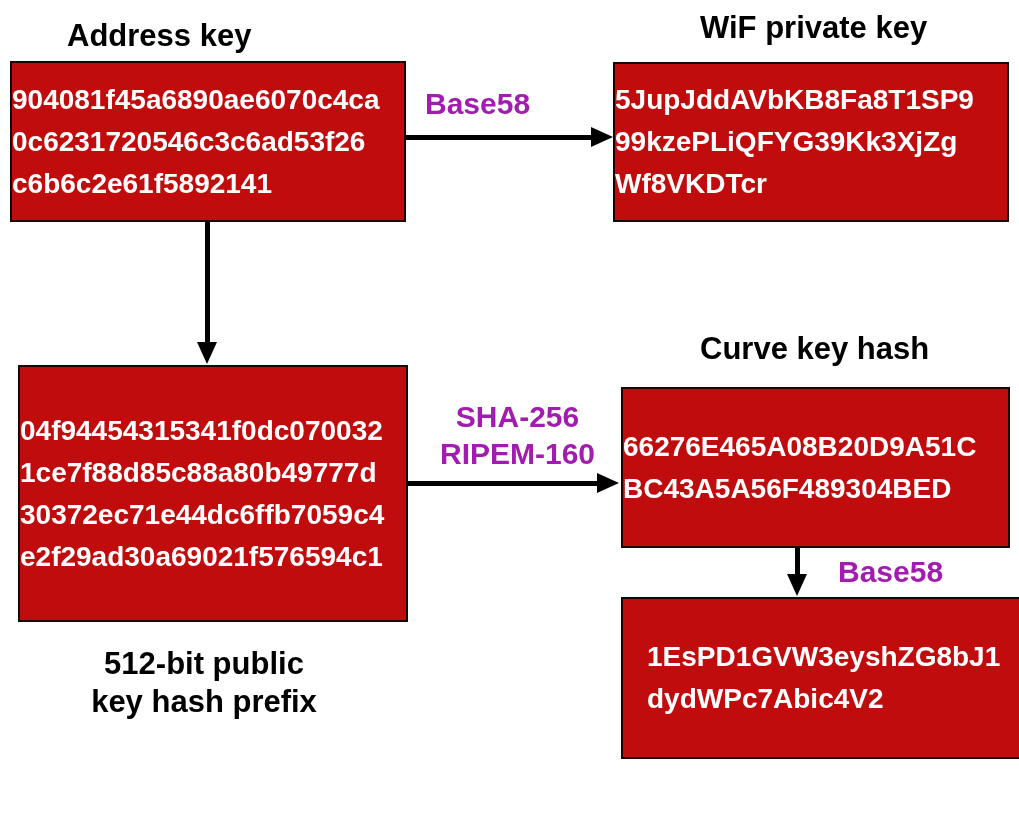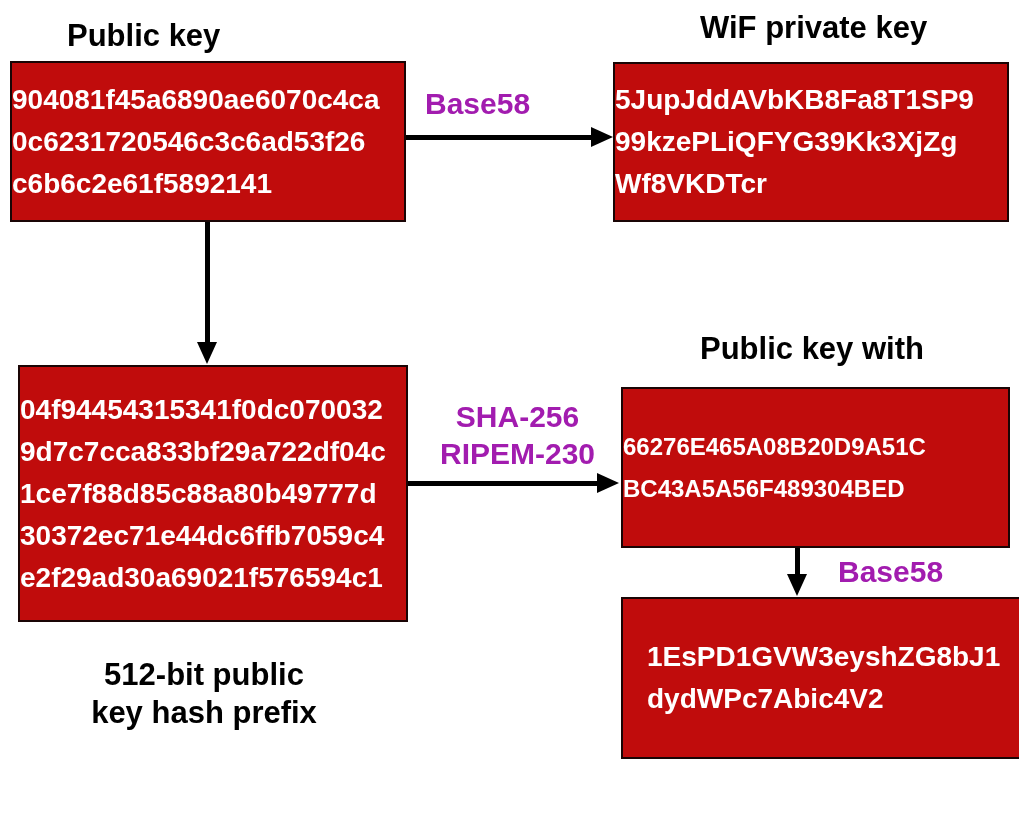--- a/index.html
+++ b/index.html
@@ -21,41 +21,40 @@
     flex-direction: column;
     justify-content: center;
     align-items: flex-start;
     text-align: center;
   }
   .bline {
     font-size: 28px;
     line-height: 42px;
     white-space: nowrap;
   }
-  .bline.small { font-size: 24px; }
+  .bline.small { font-size: 28px; }
   .title {
     position: absolute;
     color: #000000;
     font-size: 31px;
     white-space: nowrap;
   }
   .alabel {
     position: absolute;
     color: #a21caf;
     font-size: 30px;
     text-align: center;
     line-height: 37px;
   }
   .caption {
     position: absolute;
     color: #000000;
     font-size: 31px;
     text-align: center;
     line-height: 38px;
-    margin-top: 11px;
   }
   .hline {
     position: absolute;
     height: 5px;
     background: #000000;
   }
   .hline::after {
     content: "";
     position: absolute;
     right: -21px;
@@ -103,39 +102,38 @@
   #label-base58-top    { left: 425px; top: 85px; }
   #label-ecdsa         { left: 220px; top: 266px; width: 205px; }
   #label-sha           { left: 425px; top: 398px; width: 185px; }
   #label-base58-bottom { left: 838px; top: 553px; }
 </style>
 </head>
 <body>
 
 <div class="canvas">
 
-  <div class="title" id="title-private">Public key</div>
+  <div class="title" id="title-private">Address key</div>
   <div class="title" id="title-wif">WiF private key</div>
-  <div class="title" id="title-hash">Public key with</div>
+  <div class="title" id="title-hash">Curve key hash</div>
 
   <div class="box" id="box-private">
     <div class="bline">904081f45a6890ae6070c4ca</div>
     <div class="bline">0c6231720546c3c6ad53f26</div>
     <div class="bline">c6b6c2e61f5892141</div>
   </div>
 
   <div class="box" id="box-wif">
     <div class="bline">5JupJddAVbKB8Fa8T1SP9</div>
     <div class="bline">99kzePLiQFYG39Kk3XjZg</div>
     <div class="bline">Wf8VKDTcr</div>
   </div>
 
   <div class="box" id="box-pubkey">
     <div class="bline">04f94454315341f0dc070032</div>
-    <div class="bline">9d7c7cca833bf29a722df04c</div>
     <div class="bline">1ce7f88d85c88a80b49777d</div>
     <div class="bline">30372ec71e44dc6ffb7059c4</div>
     <div class="bline">e2f29ad30a69021f576594c1</div>
   </div>
   <div class="caption" id="caption-pubkey">
     <div>512-bit public</div>
     <div>key hash prefix</div>
   </div>
 
   <div class="box" id="box-hash">
@@ -149,19 +147,19 @@
   </div>
 
   <div class="hline" id="arrow-base58-top"></div>
   <div class="alabel" id="label-base58-top">Base58</div>
 
   <div class="vline" id="arrow-ecdsa"></div>
 
   <div class="hline" id="arrow-sha"></div>
   <div class="alabel" id="label-sha">
     <div>SHA-256</div>
-    <div>RIPEM-230</div>
+    <div>RIPEM-160</div>
   </div>
 
   <div class="vline" id="arrow-base58-bottom"></div>
   <div class="alabel" id="label-base58-bottom">Base58</div>
 
 </div>
 
 </body></html>

